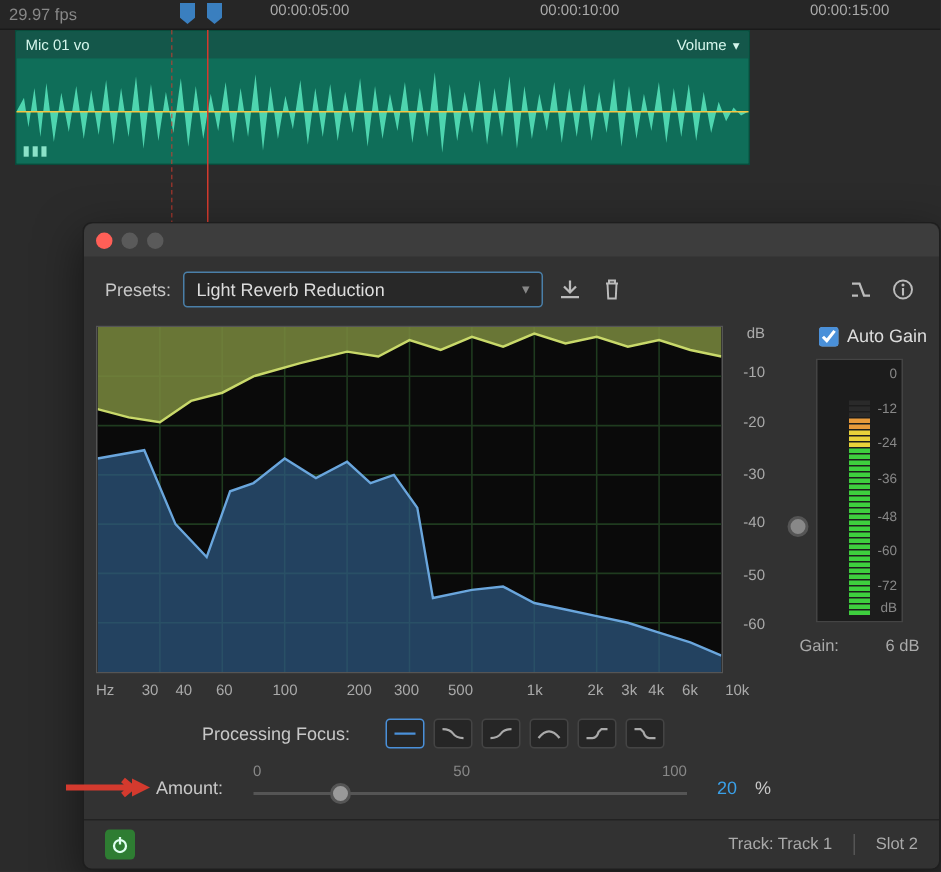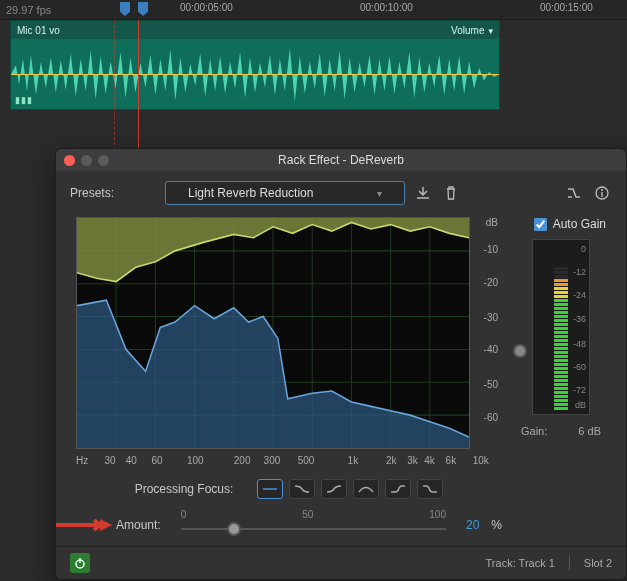--- a/index.html
+++ b/index.html
@@ -30,26 +30,26 @@
   
   .dialog { position: absolute; left: 55px; top: 148px; width: 572px; height: 432px; background: #323232; border: 1px solid #1e1e1e; border-radius: 6px; box-shadow: 0 10px 30px rgba(0,0,0,.5); display:flex; flex-direction:column; }
   .titlebar { height: 22px; background: #3d3d3d; border-radius: 6px 6px 0 0; display: flex; align-items: center; padding-left: 8px; position: relative; }
   .traffic { display: flex; gap: 6px; }
   .traffic span { width: 11px; height: 11px; border-radius: 50%; background: #5a5a5a; }
   .traffic span.red { background: #ff5f57; }
   .title { position: absolute; left: 0; right: 0; text-align: center; color: #ddd; font-size: 12px; }
 
   .presets-row { display: flex; align-items: center; gap: 8px; padding: 10px 14px 6px; }
   .presets-label { color: #c8c8c8; }
-  .preset-select { flex: 0 0 240px; height: 24px; background: #282828; border: 1px solid #4a7fa8; border-radius: 3px; display: flex; align-items: center; justify-content: space-between; padding: 0 22px; color: #ddd; font-size: 12px; margin-left: 43px; }
+  .preset-select { flex: 0 0 240px; height: 24px; background: #282828; border: 1px solid #4a7fa8; border-radius: 3px; display: flex; align-items: center; justify-content: space-between; padding: 0 8px; color: #ddd; font-size: 12px; }
   .preset-select .chev { color:#888; font-size:10px; }
   .icon-btn { width: 20px; height: 20px; display: flex; align-items: center; justify-content: center; color: #bbb; cursor: pointer; }
   .spacer { flex: 1; }
 
-  .body { flex:1; padding: 6px 20px 0; display:flex; gap:14px; }
+  .body { flex:1; padding: 6px 8px 0; display:flex; gap:14px; }
   .graph-col { flex:1; }
   .graph-area { position:relative; height: 232px; display:flex; }
   .graph { flex:1; background: #0a0a0a; border:1px solid #555; position:relative; overflow:hidden; }
   .graph-grid line { stroke:#1f3b1f; stroke-width:1; }
   .graph svg { position:absolute; inset:0; width:100%; height:100%; }
   .y-axis { width: 32px; position:relative; }
   .y-tick { position:absolute; right:4px; font-size:10px; color:#aaa; transform:translateY(-50%); }
   .y-unit { position:absolute; right:4px; top:0; font-size:10px; color:#aaa; }
   .x-axis { height:18px; display:flex; align-items:center; position:relative; margin-top:2px; }
   .x-unit { position:absolute; left:0; font-size:10px; color:#aaa; }
@@ -133,21 +133,20 @@
   </div>
 </div>
 
 <div class="dialog">
   <div class="titlebar">
     <div class="traffic">
       <span class="red"></span>
       <span></span>
       <span></span>
     </div>
-    <div class="title">Rack Effect - DeReverb</div>
   </div>
 
   <div class="presets-row">
     <span class="presets-label">Presets:</span>
     <div class="preset-select">
       <span>Light Reverb Reduction</span>
       <span class="chev">▾</span>
     </div>
     <span class="icon-btn">
       <svg width="16" height="14" viewBox="0 0 16 14">

